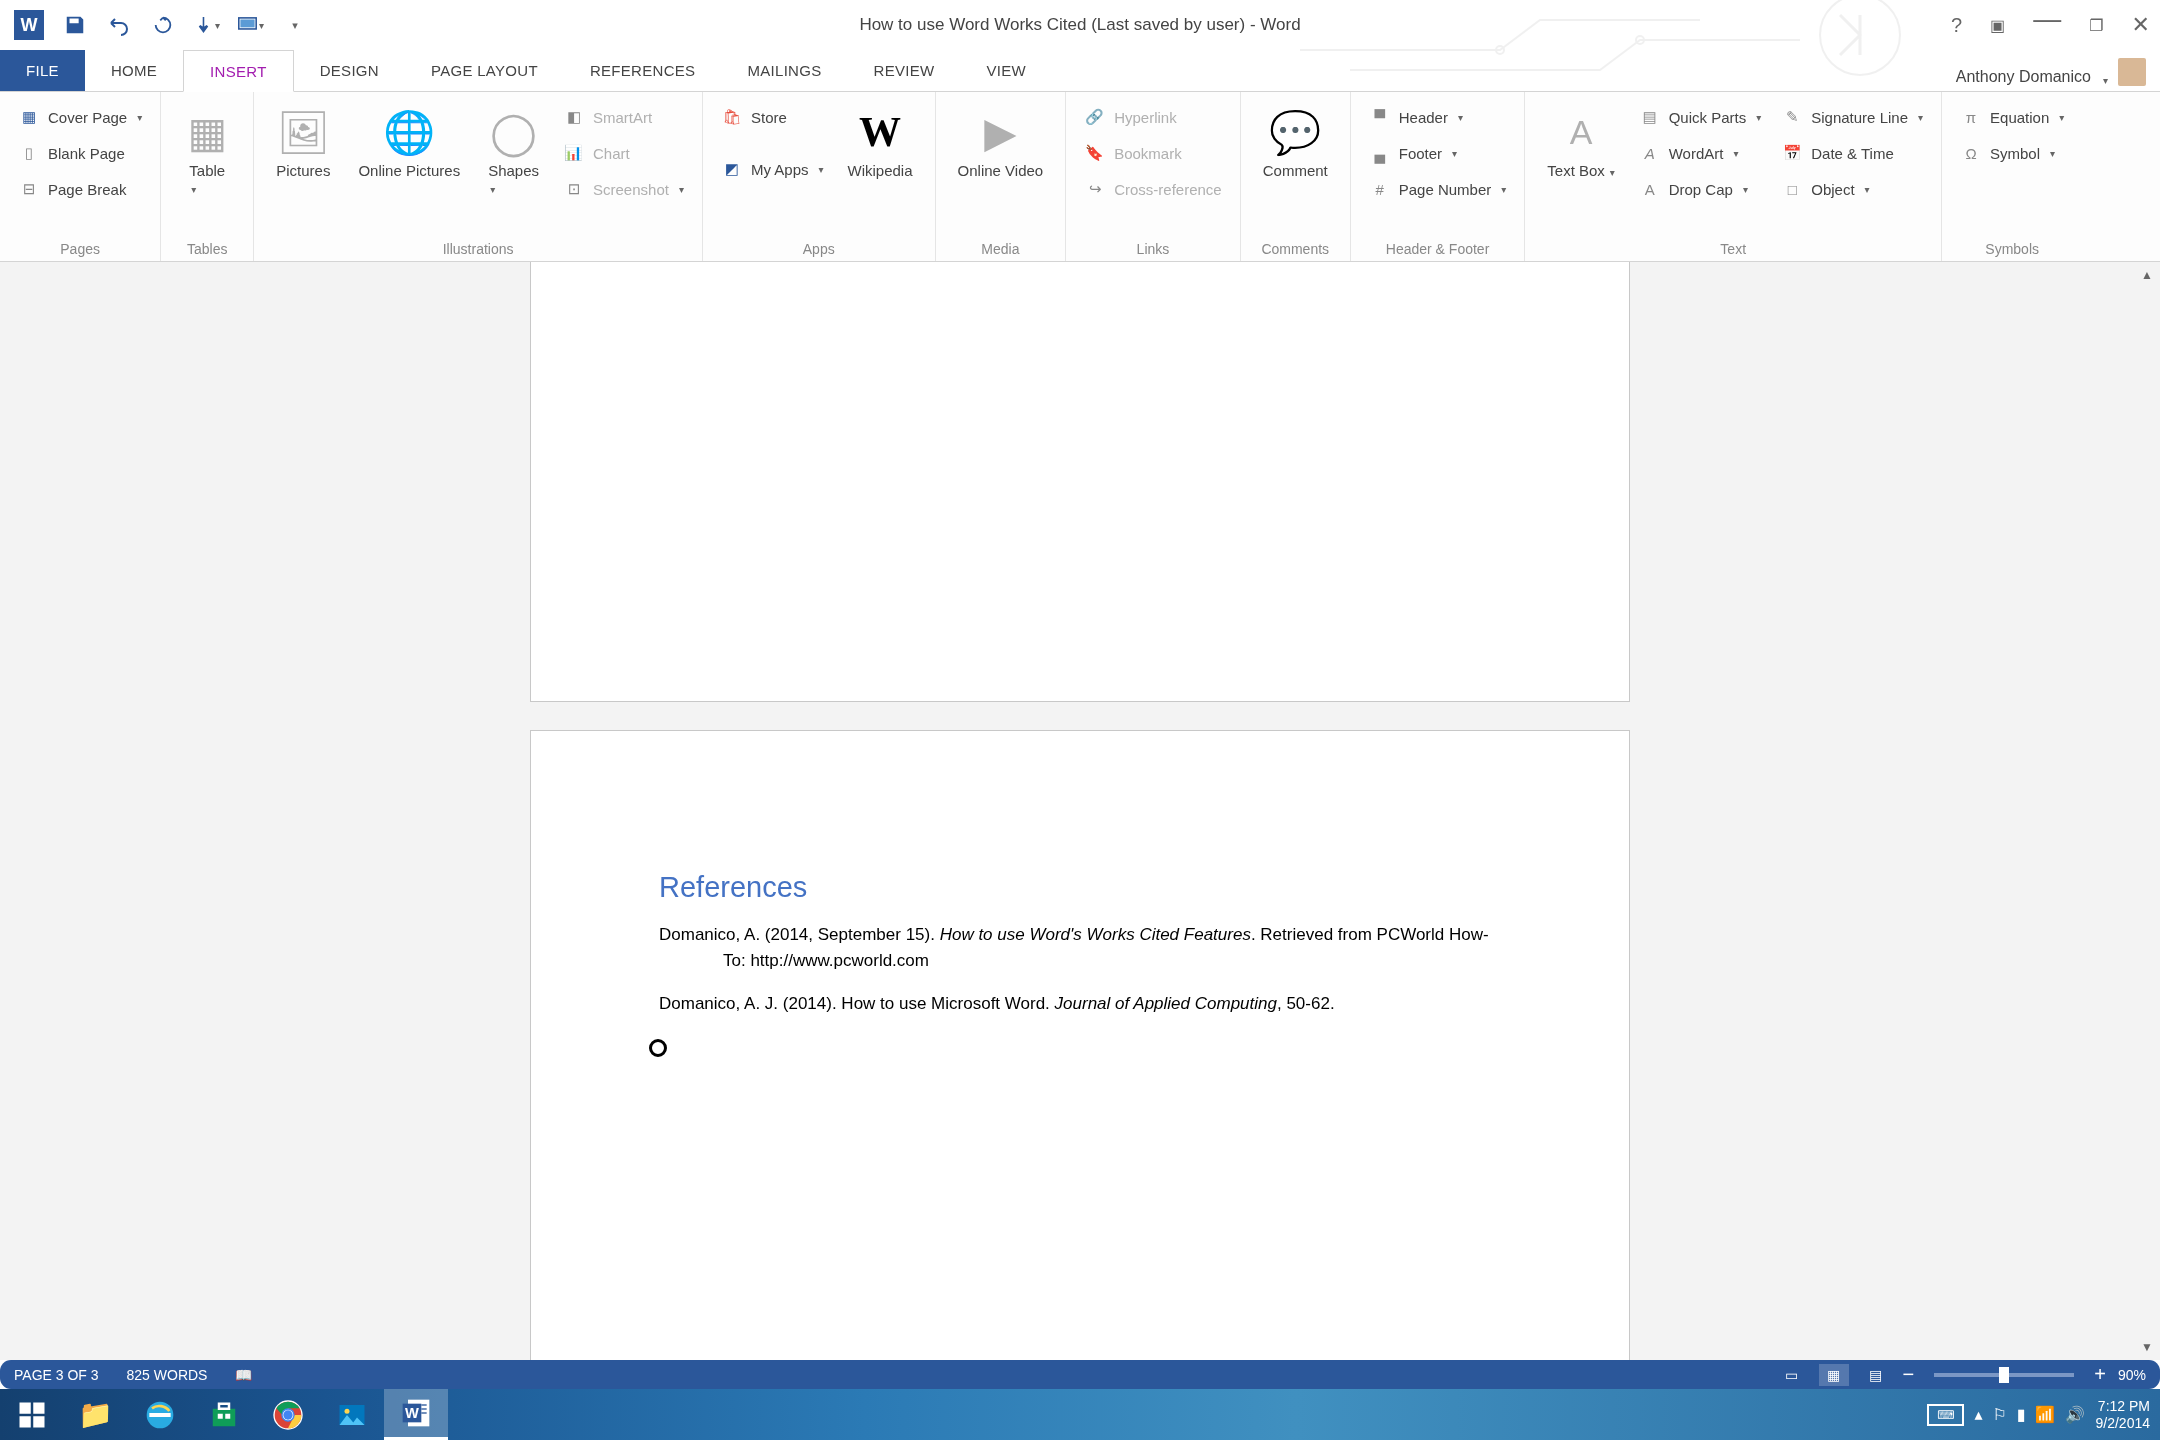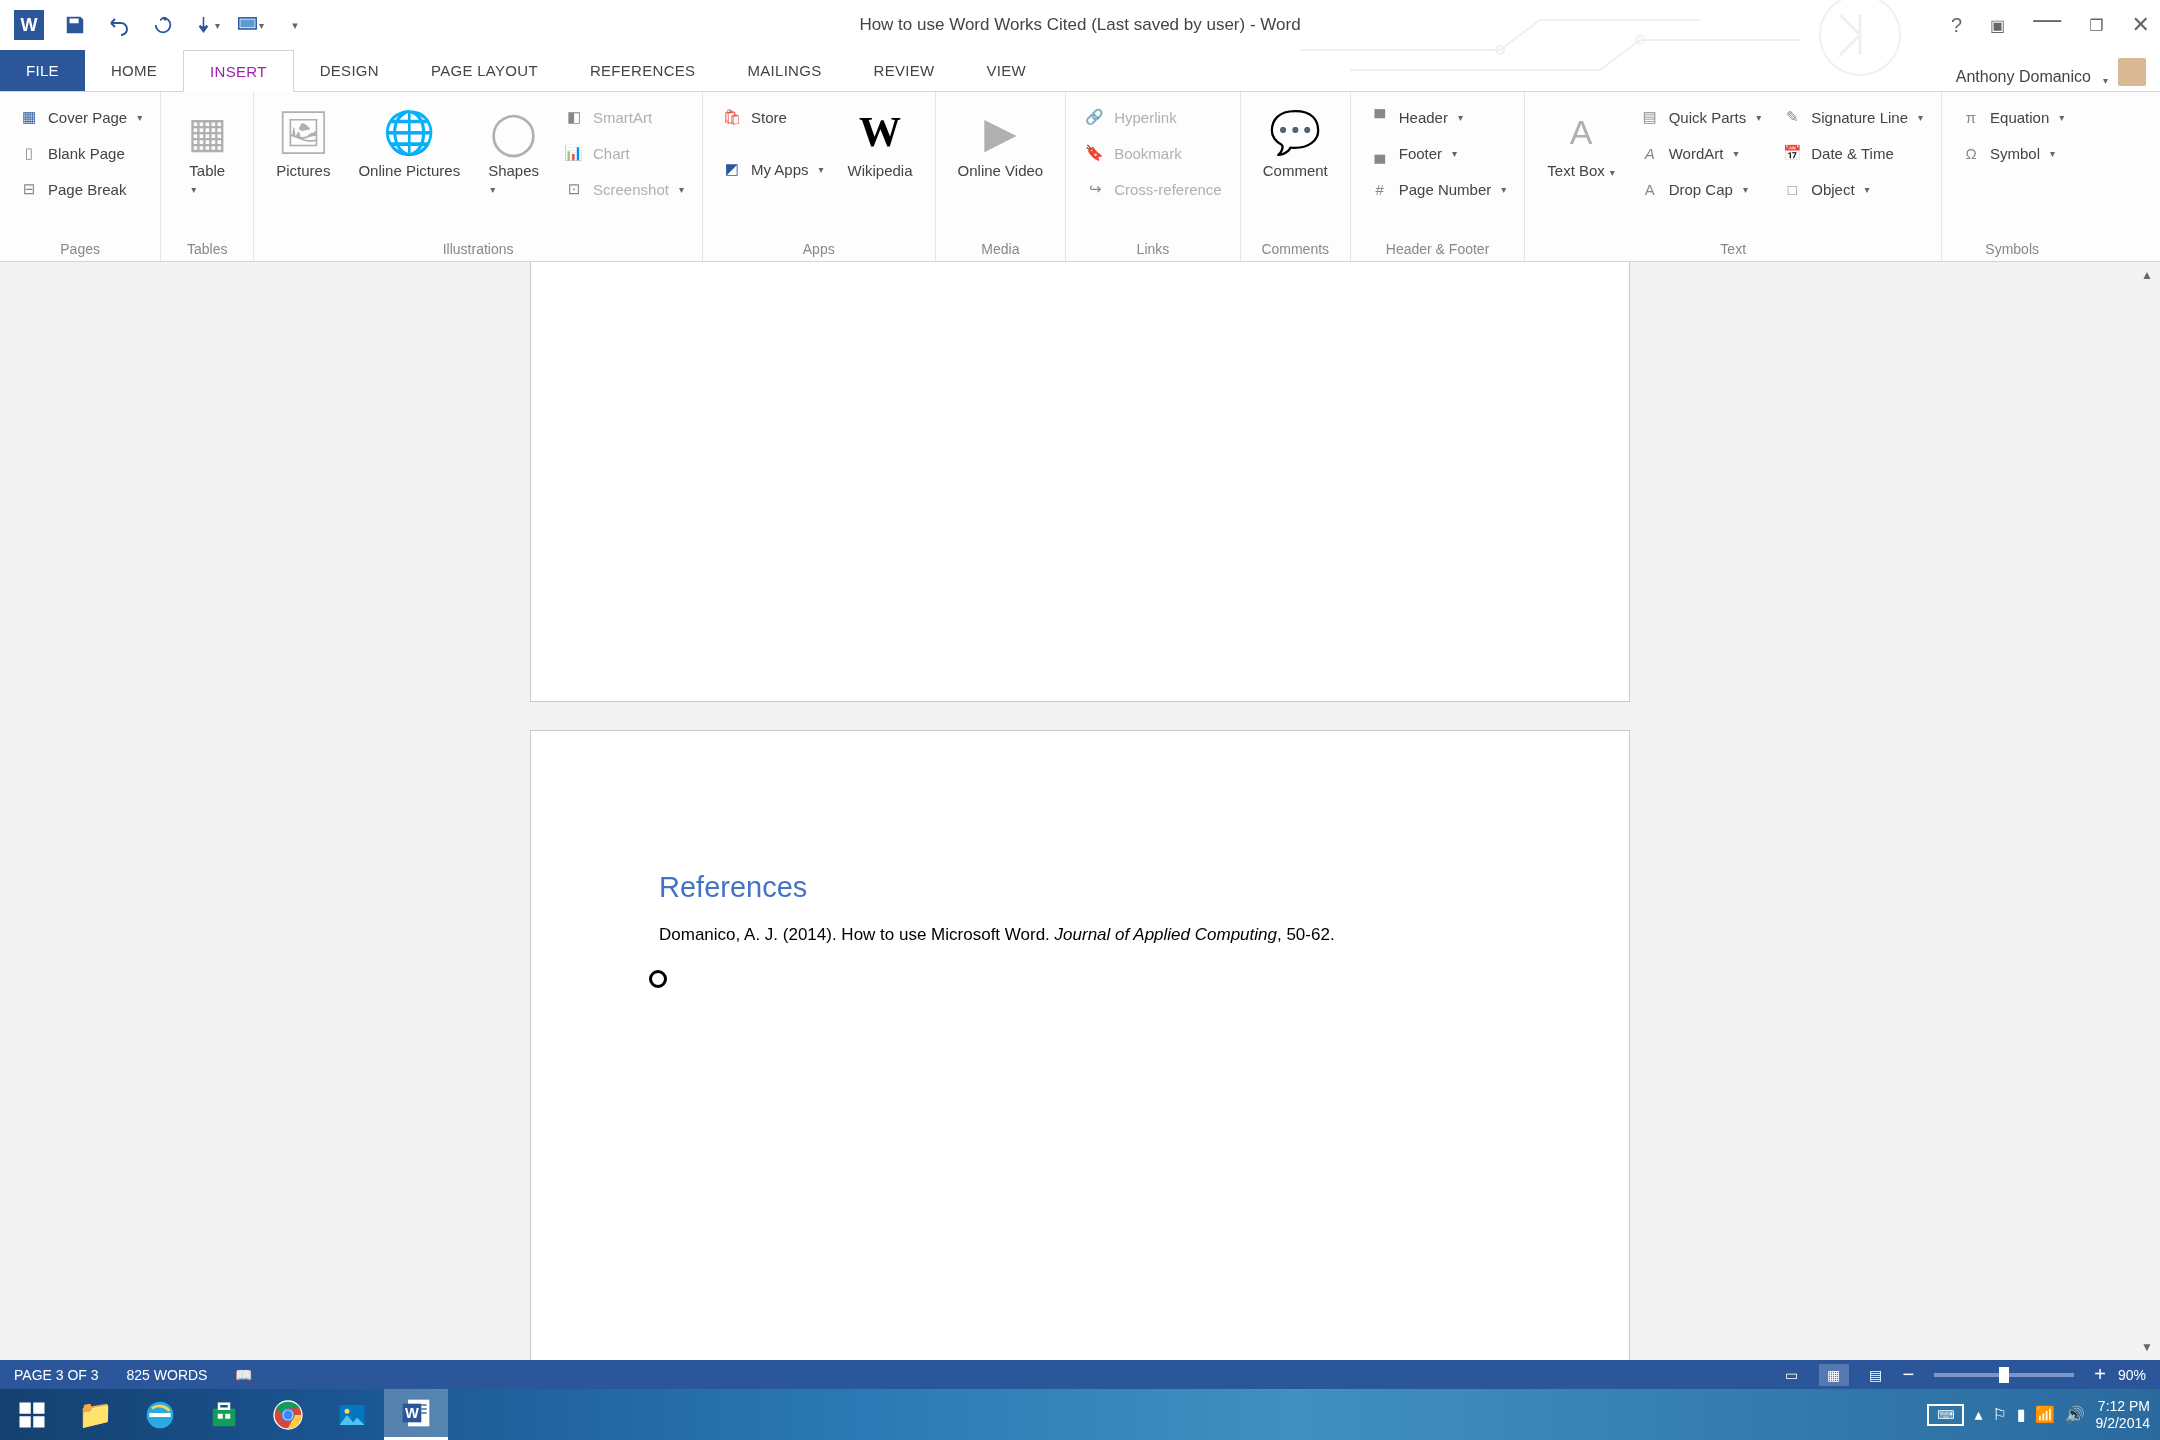--- a/index.html
+++ b/index.html
@@ -46,21 +46,21 @@
 .ref-title { color: #4472c4; font-size: 29px; font-family: "Calibri Light", "Segoe UI Light", sans-serif; margin-bottom: 18px; }
 .citation { font-size: 17px; color: #000; margin-bottom: 18px; line-height: 1.5; padding-left: 64px; text-indent: -64px; font-family: Calibri, "Segoe UI", sans-serif; }
 .citation .italic { font-style: italic; }
 .cursor-mark { width: 18px; height: 18px; border: 3px solid #000; border-radius: 50%; margin-left: -10px; margin-top: 22px; }
 .vscroll { position: absolute; right: 0; top: 0; bottom: 0; width: 26px; background: #f3f3f3; }
 .vscroll .arrow { height: 26px; display: flex; align-items: center; justify-content: center; color: #666; cursor: pointer; font-size: 12px; }
 .vscroll .thumb { position: absolute; right: 3px; width: 20px; background: #cdcdcd; }
 .split-handle { position: absolute; right: 0; width: 10px; height: 240px; background: #e8e8e8; }
 
 
-.statusbar { position: absolute; left: 0; right: 0; bottom: 51px; height: 29px; background: #2b579a; color: #fff; display: flex; align-items: center; font-size: 14px; padding: 0 14px; justify-content: space-between; }
+.statusbar { position: absolute; left: 0; right: 0; bottom: 51px; height: 29px; background: #2b579a; color: #fff; display: flex; align-items: center; font-size: 14px; padding: 0 14px; justify-content: space-between; border-radius: 11px; }
 .status-left { display: flex; gap: 28px; align-items: center; }
 .status-right { display: flex; gap: 12px; align-items: center; }
 .view-btn { width: 30px; height: 22px; display: flex; align-items: center; justify-content: center; cursor: pointer; }
 .zoom-slider { width: 140px; height: 4px; background: #7b97c5; position: relative; margin: 0 8px; }
 .zoom-thumb { position: absolute; width: 10px; height: 16px; background: #fff; top: -6px; left: 50%; }
 
 
 .taskbar { position: absolute; left: 0; right: 0; bottom: 0; height: 51px; background: linear-gradient(90deg, #14406f 0%, #1a5490 15%, #2b7ab5 40%, #4090c0 60%, #2a6a9f 100%); display: flex; align-items: stretch; }
 .task-item { width: 64px; display: flex; align-items: center; justify-content: center; cursor: pointer; }
 .task-item.active { background: rgba(255,255,255,0.25); border-bottom: 3px solid #fff; }
@@ -352,20 +352,21 @@
     <div class="group-label">Symbols</div>
   </div>
   <span class="collapse-caret">ʌ</span>
 </div>
 
 <div class="doc-area">
   <div class="page page1"></div>
   <div class="page page2">
     <div class="page-content">
       <div class="ref-title">References</div>
+      <div class="citation"><span>Domanico, A. (2014, September 15). </span><span class="italic">How to use Word's Works Cited Features</span><span>. Retrieved from PCWorld How-To: http://www.pcworld.com</span></div>
       <div class="citation"><span>Domanico, A. J. (2014). How to use Microsoft Word. </span><span class="italic">Journal of Applied Computing</span><span>, 50-62.</span></div>
       <div class="cursor-mark"></div>
     </div>
   </div>
   <div class="split-handle" style="top:580px;"></div>
   <div class="vscroll">
     <div class="arrow">▲</div>
     <div class="thumb" style="top:26px;height:0px;"></div>
     <div class="arrow" style="position:absolute;bottom:0;width:100%;">▼</div>
   </div>

